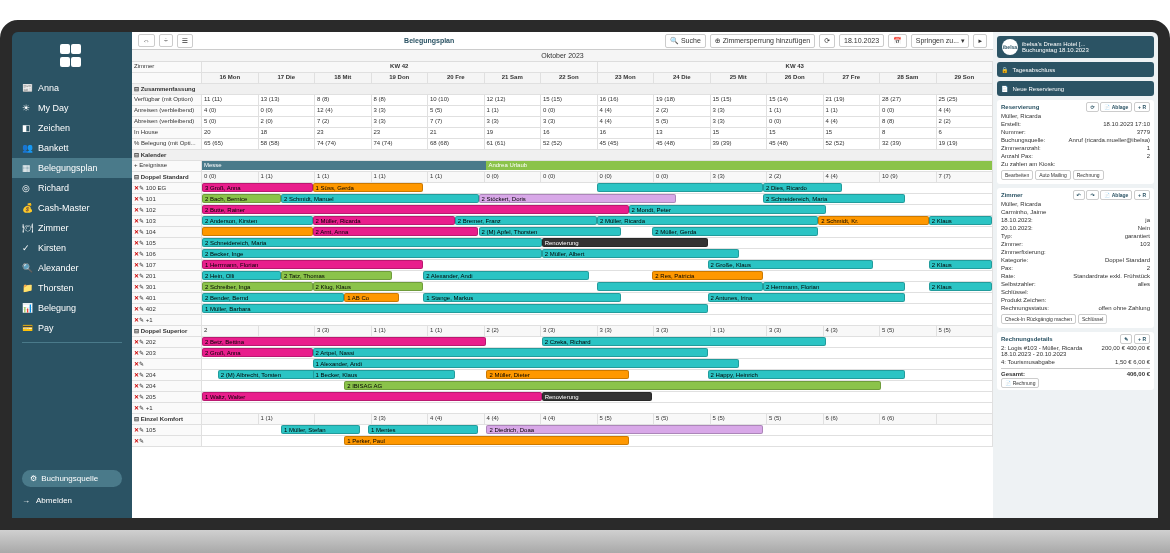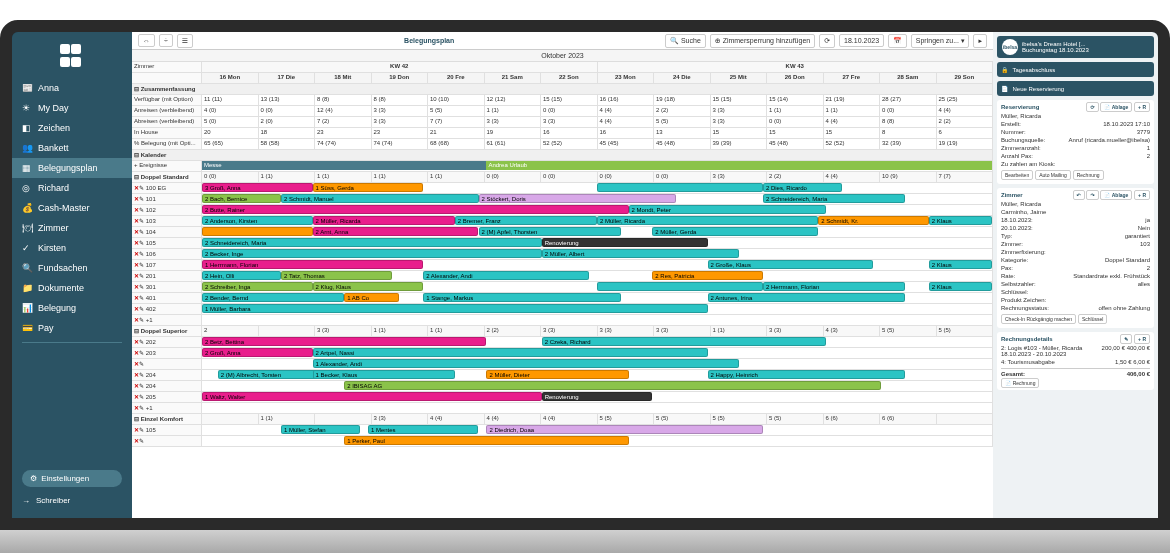--- a/index.html
+++ b/index.html
@@ -90,38 +90,38 @@
           <div class="nav-item">
             <span class="ico">🍽</span>
             <span>Zimmer</span>
           </div>
           <div class="nav-item">
             <span class="ico">✓</span>
             <span>Kirsten</span>
           </div>
           <div class="nav-item">
             <span class="ico">🔍</span>
-            <span>Fundsachen</span>
+            <span>Alexander</span>
           </div>
           <div class="nav-item">
             <span class="ico">📁</span>
-            <span>Dokumente</span>
+            <span>Thorsten</span>
           </div>
           <div class="nav-item">
             <span class="ico">📊</span>
             <span>Belegung</span>
           </div>
           <div class="nav-item">
             <span class="ico">💳</span>
             <span>Pay</span>
           </div>
           <div class="nav-divider"></div>
         </div>
-  <div class="settings-btn">⚙ <span>Einstellungen</span></div>
-  <div class="logout">→ <span>Schreiber</span></div>
+  <div class="settings-btn">⚙ <span>Buchungsquelle</span></div>
+  <div class="logout">→ <span>Abmelden</span></div>
 </div>
 
 <div class="main">
   <div class="toolbar">
     <span class="tb-btn">⇔</span>
     <span class="tb-btn">÷</span>
     <span class="tb-btn">☰</span>
     <span class="tb-title">Belegungsplan</span>
     <span class="tb-btn">🔍 <span>Suche</span></span>
     <span class="tb-btn">⊕ <span>Zimmersperrung hinzufügen</span></span>

